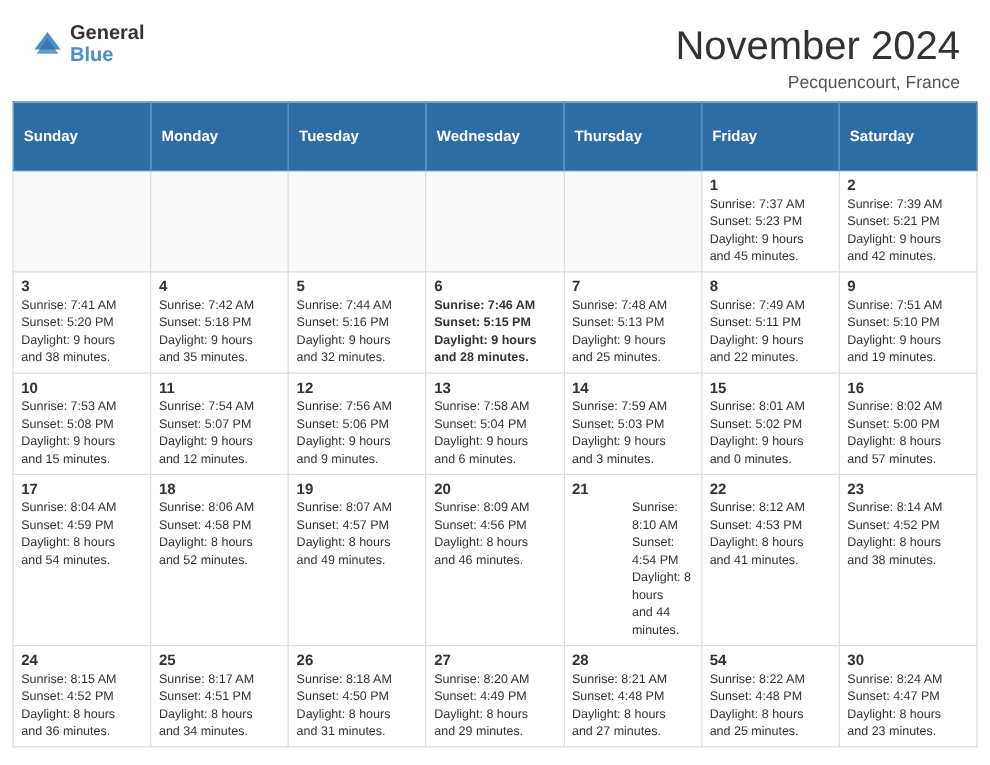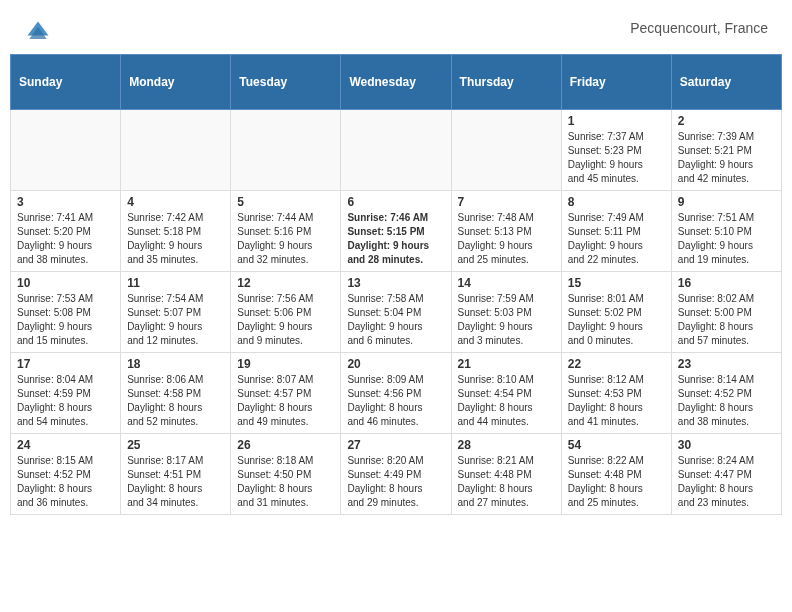--- a/index.html
+++ b/index.html
@@ -103,22 +103,27 @@
   </style>
 </head>
 <body>
 
 <div class="header">
   <div class="logo">
     <svg class="logo-icon" viewBox="0 0 32 32" xmlns="http://www.w3.org/2000/svg">
       <polygon points="16,4 28,20 4,20" fill="#4a90c4"></polygon>
       <polygon points="16,10 26,24 6,24" fill="#2e6da4" opacity="0.7"></polygon>
     </svg>
+    <div class="logo-text">
+      <span class="logo-general">General</span>
+      <span class="logo-blue">Blue</span>
+    </div>
   </div>
   <div class="title-block">
+    <div class="month-title">November 2024</div>
     <div class="location">Pecquencourt, France</div>
   </div>
 </div>
 
 <div class="calendar-wrap">
   <table class="calendar">
     <thead>
       <tr>
         <th>Sunday</th>
         <th>Monday</th>
@@ -277,21 +282,21 @@
           </td>
           <td>
             <span class="day-num">20</span>
             <div class="day-info" style="white-space: pre-line;">Sunrise: 8:09 AM
 Sunset: 4:56 PM
 Daylight: 8 hours
 and 46 minutes.</div>
           </td>
           <td>
             <span class="day-num">21</span>
-            <div class="day-info" style="white-space: pre-line;">Sunrise: 8:10 AM
+            <div class="day-info" style="white-space: pre-line; margin-left: 48px;">Sunrise: 8:10 AM
 Sunset: 4:54 PM
 Daylight: 8 hours
 and 44 minutes.</div>
           </td>
           <td>
             <span class="day-num">22</span>
             <div class="day-info" style="white-space: pre-line;">Sunrise: 8:12 AM
 Sunset: 4:53 PM
 Daylight: 8 hours
 and 41 minutes.</div>

